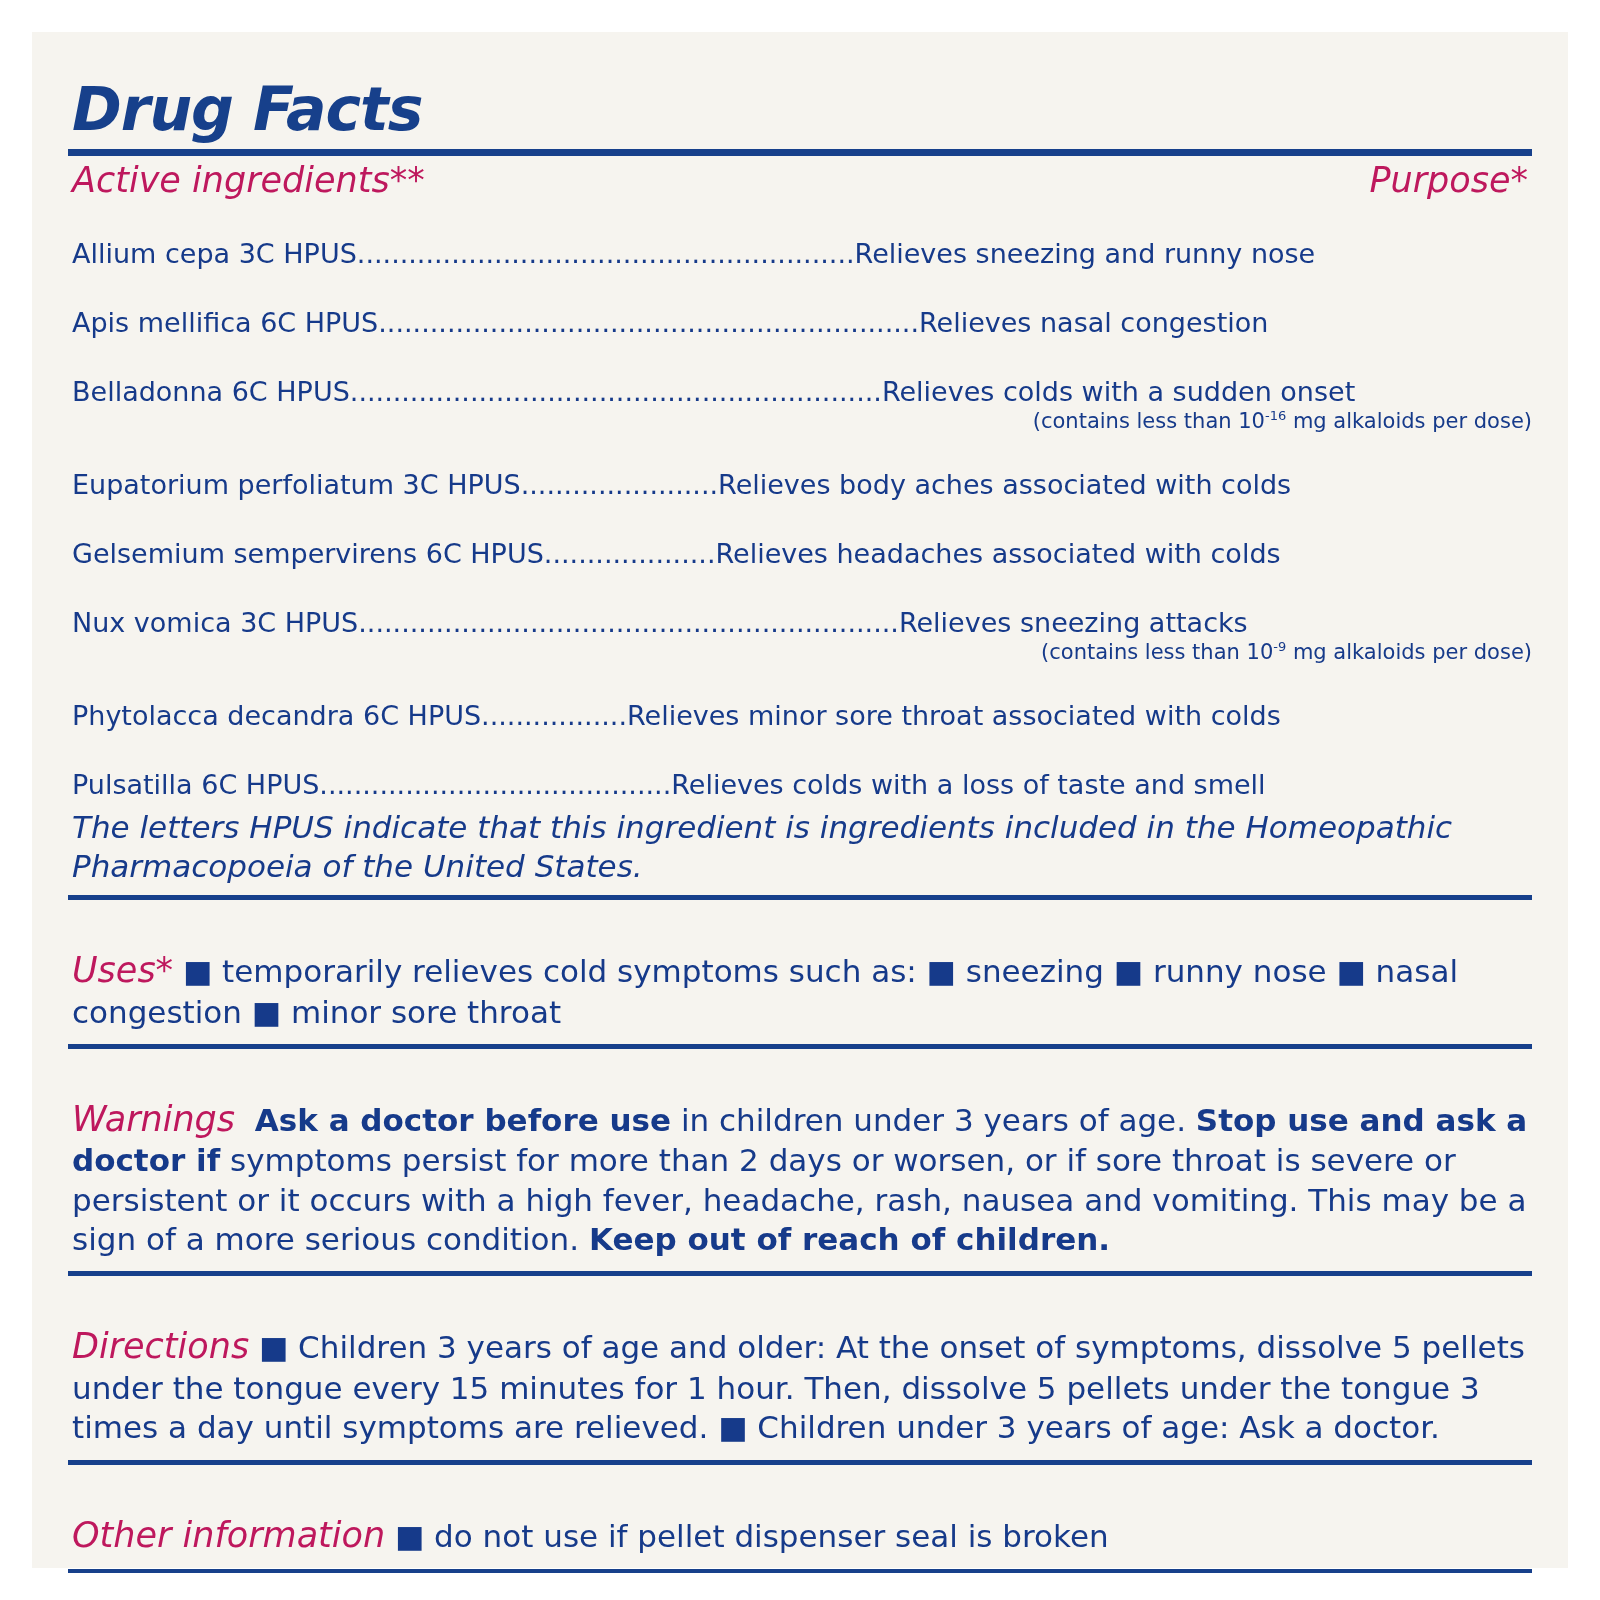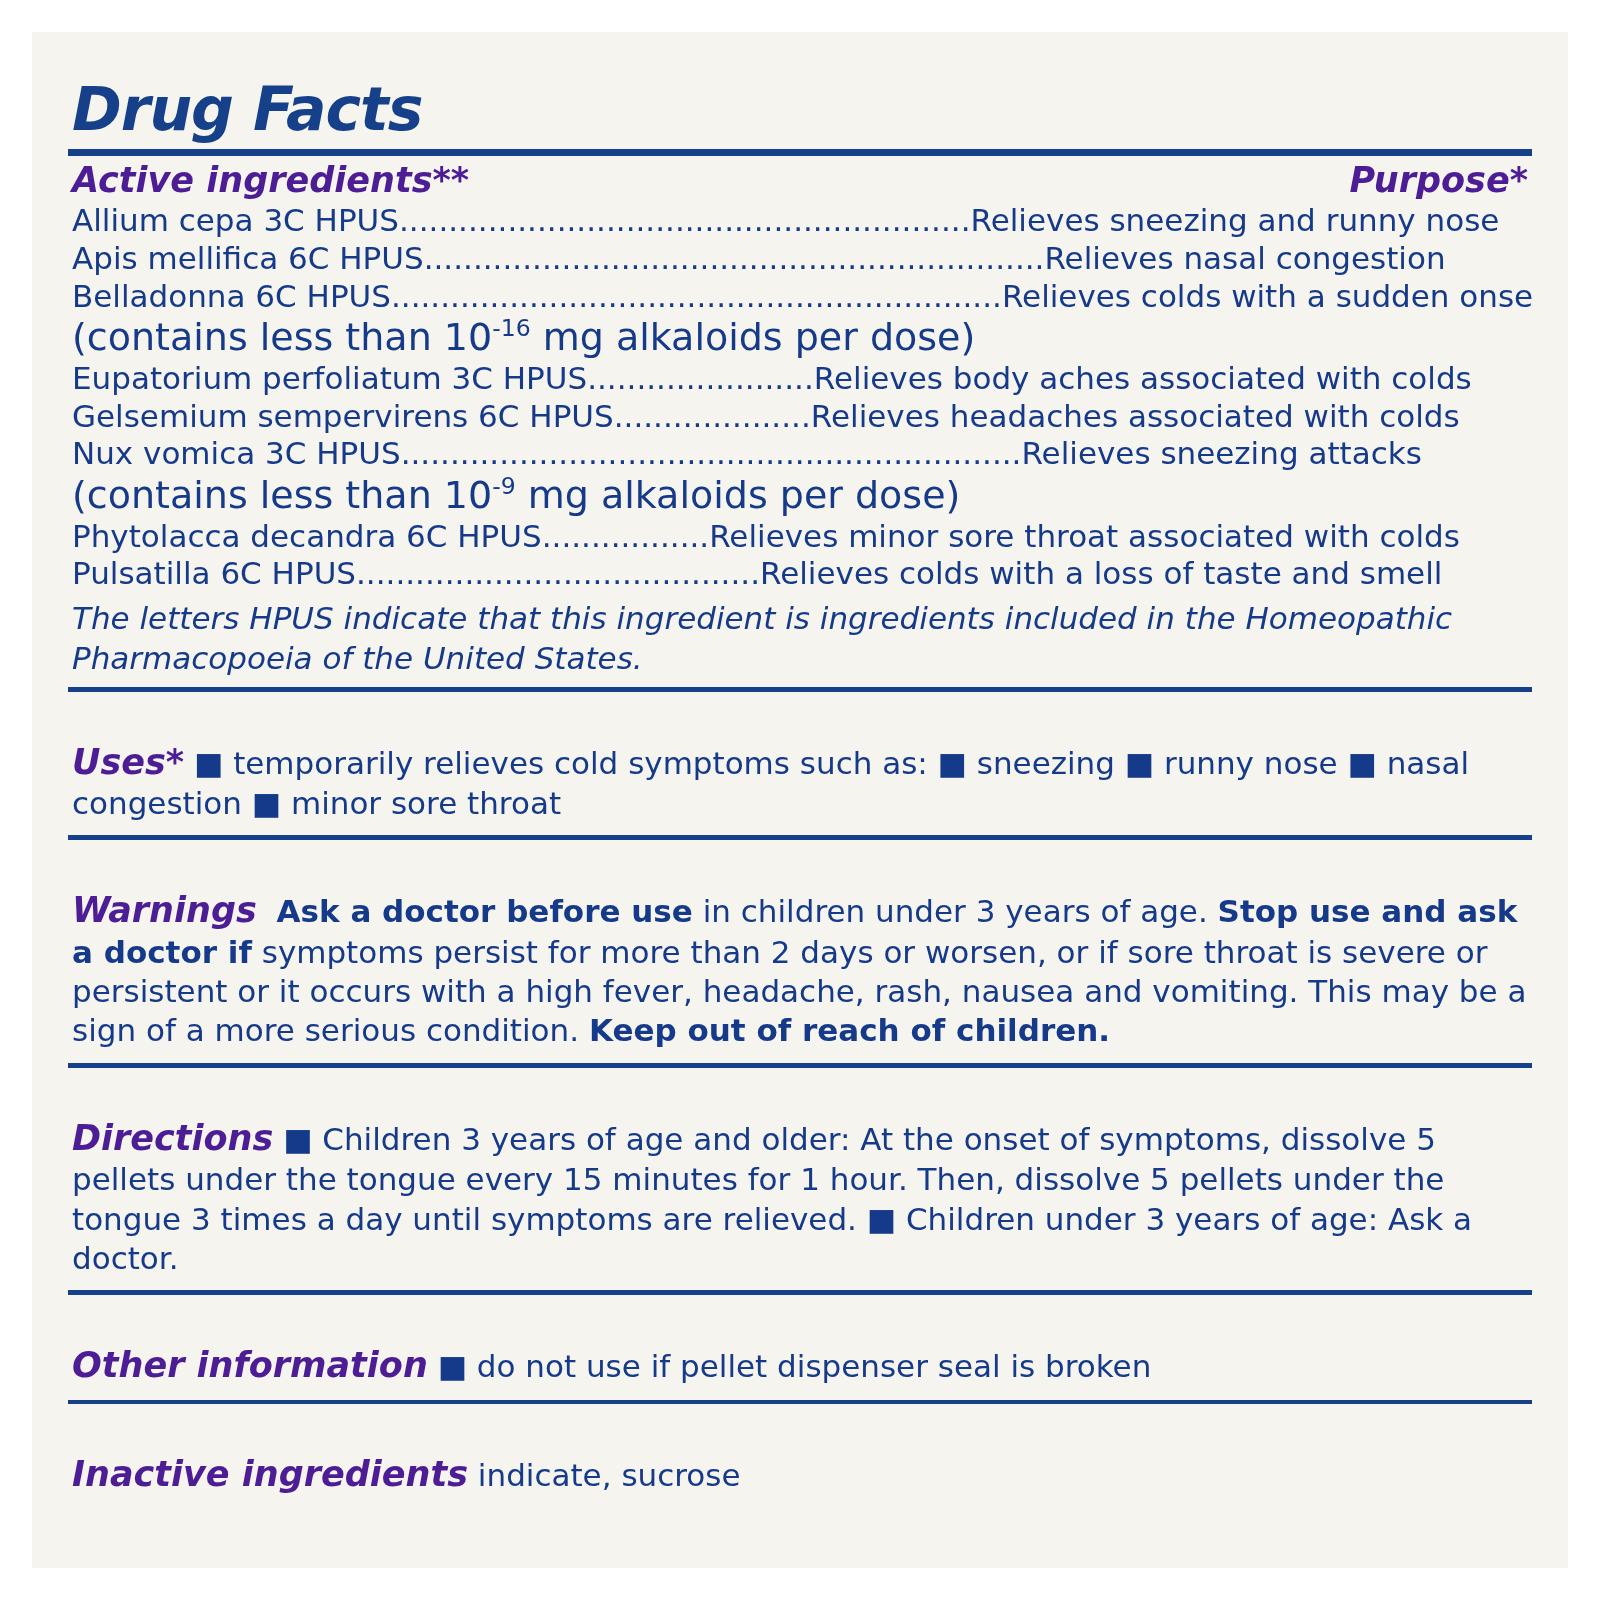--- a/index.html
+++ b/index.html
@@ -47,47 +47,49 @@
     height: 5px;
     background: #17408b;
     margin: 8px 0 6px 0;
   }
   .rule-thin {
     height: 4px;
     background: #17408b;
     margin: 8px 0 6px 0;
   }
   .sec-head {
-    font-weight: bold;
+    font-weight: normal;
     font-style: italic;
     font-size: 35px;
-    color: #4c1d95;
+    color: #be185d;
   }
   .row-head {
     display: flex;
     justify-content: space-between;
     align-items: baseline;
     padding: 0 4px 2px 4px;
   }
   .ing-line {
-    font-size: 31px;
+    font-size: 27px;
     line-height: 1.22;
     padding: 0 2px 0 4px;
     white-space: nowrap;
     overflow: hidden;
+    margin-top: 36px;
   }
   .ing-line .dots {
     letter-spacing: 0px;
   }
   .ing-line .purpose {
   }
   .subnote {
-    font-size: 38px;
+    font-size: 21px;
     line-height: 1.15;
     padding-left: 4px;
+    text-align: right;
   }
   sup {
     font-size: 0.62em;
     vertical-align: super;
   }
   .hpus-note {
     font-style: italic;
     font-size: 31px;
     line-height: 1.28;
     padding: 6px 4px 0 4px;

